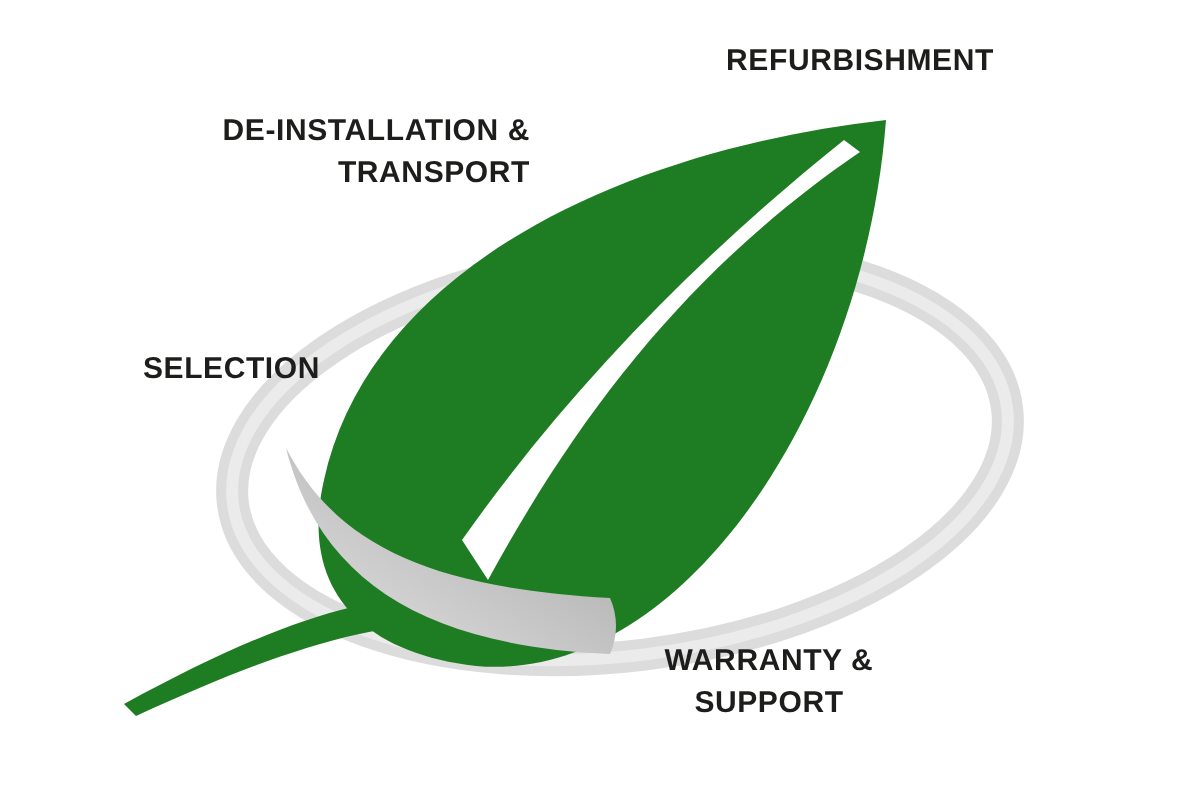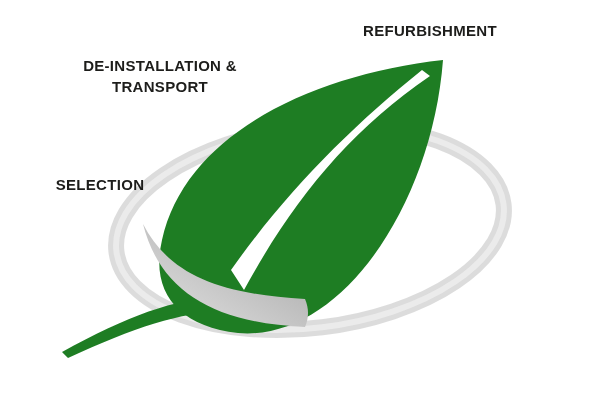--- a/index.html
+++ b/index.html
@@ -26,22 +26,22 @@
     position: absolute;
     color: #1d1d1b;
     font-weight: bold;
     font-size: 15px;
     line-height: 1.4;
     letter-spacing: 0.3px;
     white-space: pre-line;
     text-align: center;
   }
   .label-refurbishment   { left: 345px; top: 20px;  width: 170px; }
-  .label-deinstallation  { left: 55px;  top: 55px;  width: 210px; }
-  .label-selection       { left: 40px;  top: 174px; width: 120px; text-align: center; }
+  .label-deinstallation  { left: 55px;  top: 55px;  width: 210px; text-align: right; }
+  .label-selection       { left: 40px;  top: 174px; width: 120px; text-align: right; }
   .label-transport       { left: 415px; top: 197px; width: 140px; }
   .label-warranty        { left: 312px; top: 320px; width: 145px; }
 </style>
 </head>
 <body>
 
 <div class="stage">
 
   <svg class="diagram-svg" viewBox="0 0 600 400">
     <defs>
@@ -77,14 +77,16 @@
   </svg>
 
   <div class="label label-refurbishment">REFURBISHMENT</div>
 
   <div class="label label-deinstallation">DE-INSTALLATION &amp;
 TRANSPORT</div>
 
   <div class="label label-selection">SELECTION</div>
 
 
+  <div class="label label-warranty">WARRANTY &amp;
+SUPPORT</div>
 
 </div>
 
 </body></html>

